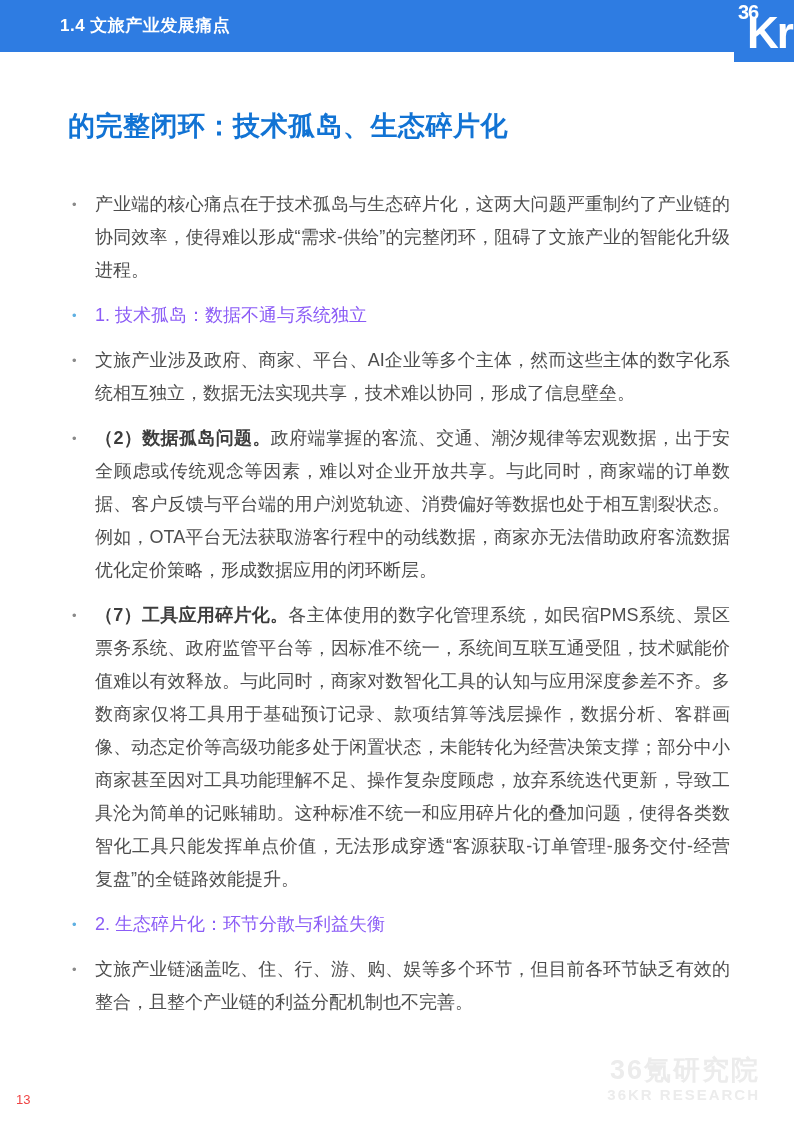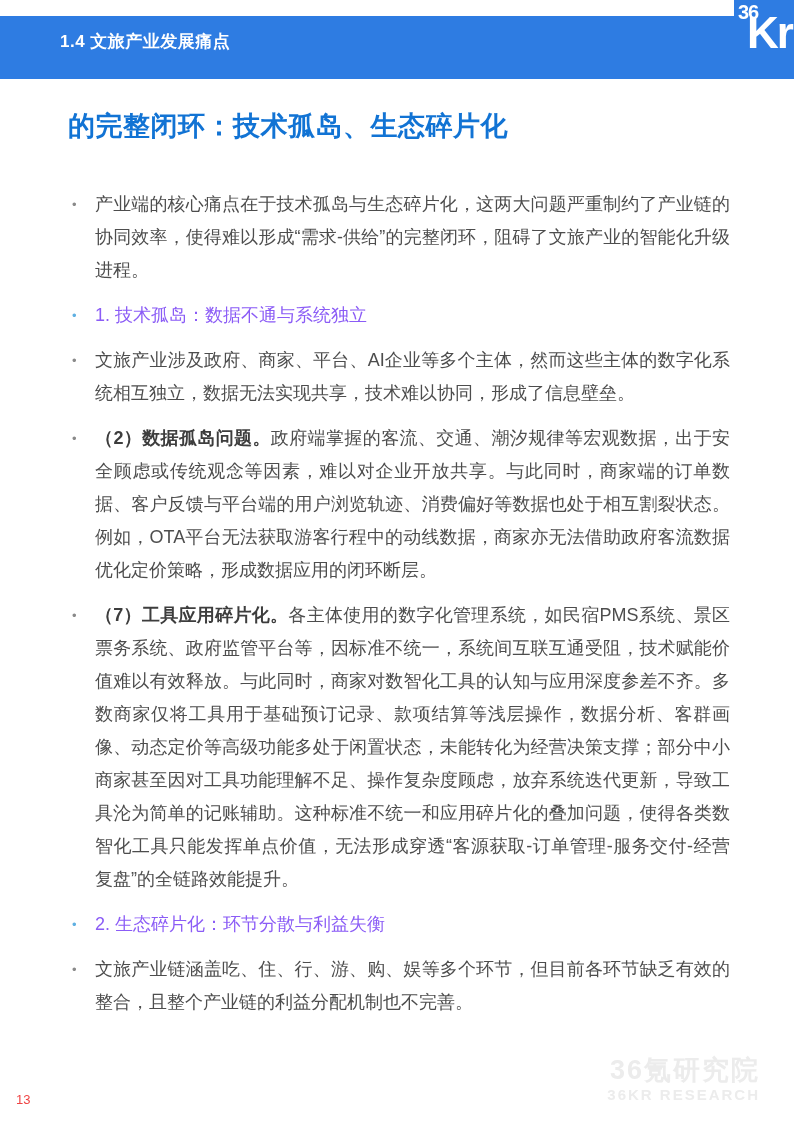--- a/index.html
+++ b/index.html
@@ -11,23 +11,23 @@
     width: 794px;
     height: 1123px;
     margin: 0 auto;
     background: #ffffff;
     overflow: hidden;
   }
 
   
   .banner {
     position: absolute;
-    top: 16px; left: 0;
+    top: 0; left: 0;
     width: 794px;
-    height: 63px;
+    height: 52px;
     background: #2e7ce2;
   }
   .banner-title {
     position: absolute;
     left: 60px;
     top: 0;
     height: 52px;
     line-height: 52px;
     color: #ffffff;
     font-size: 17px;

